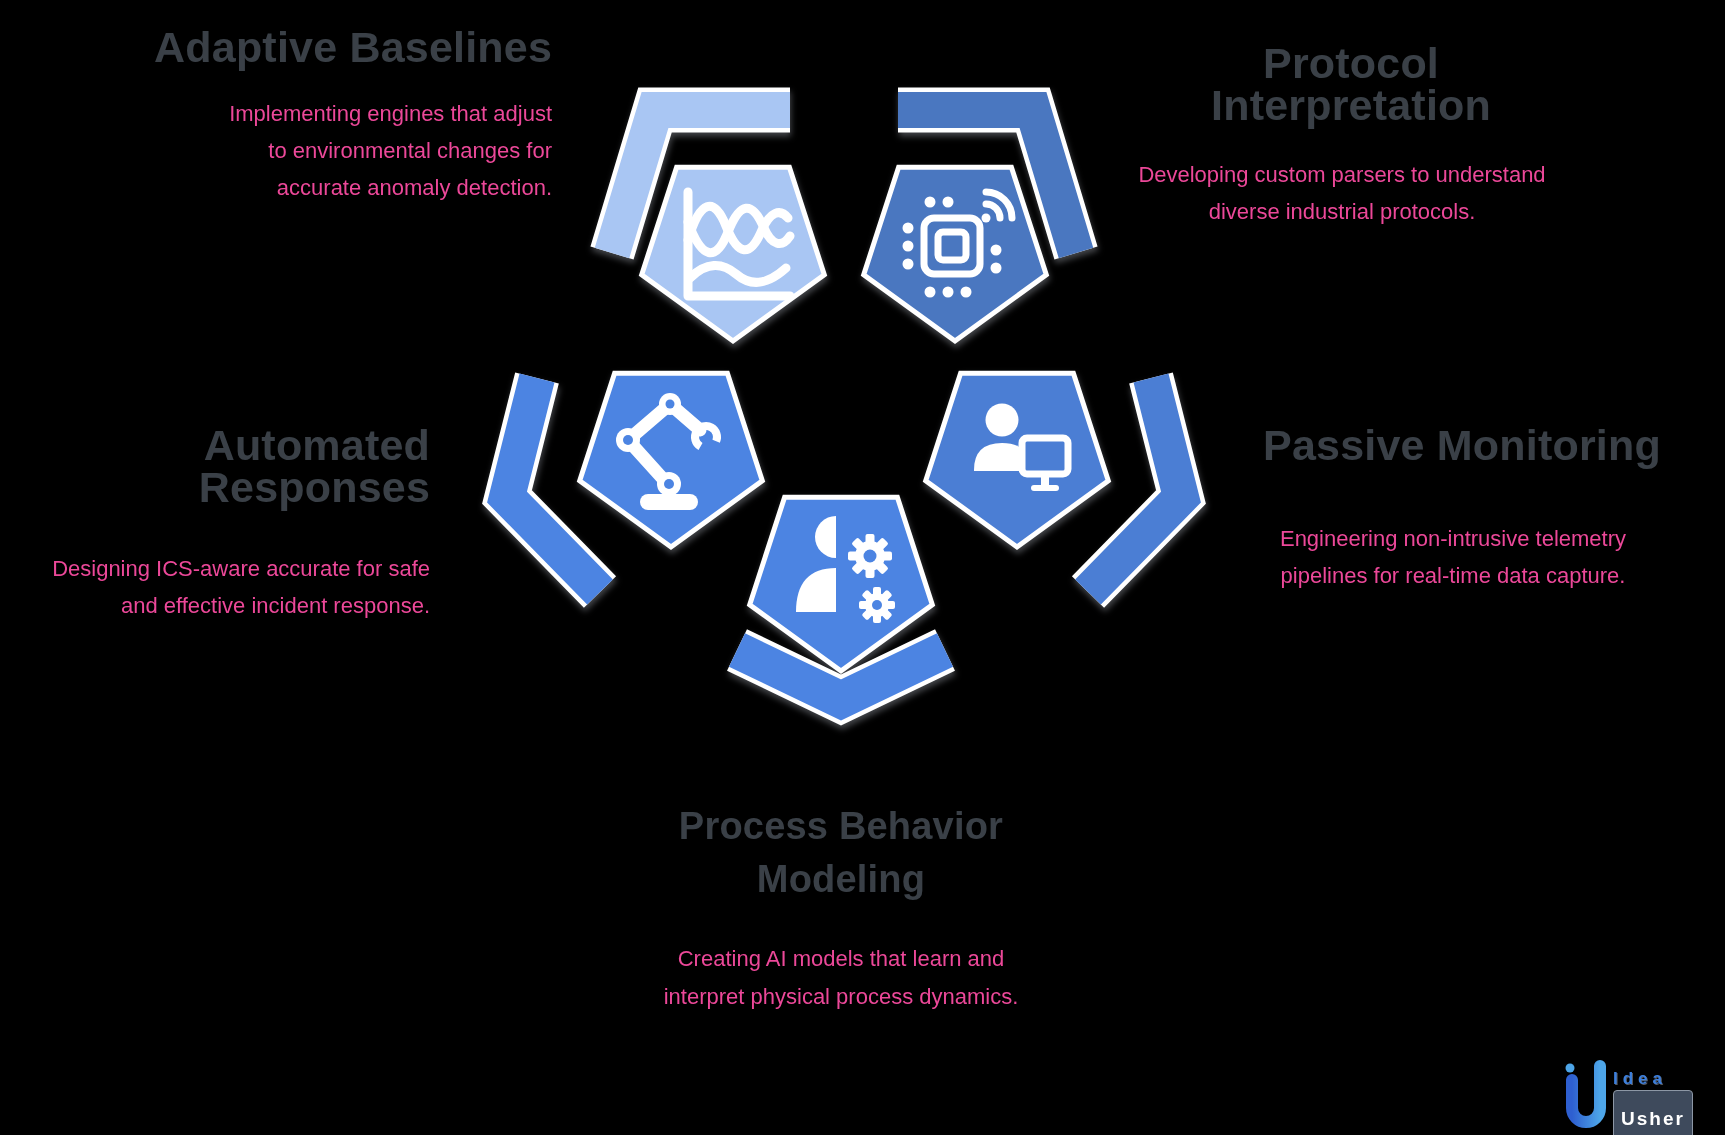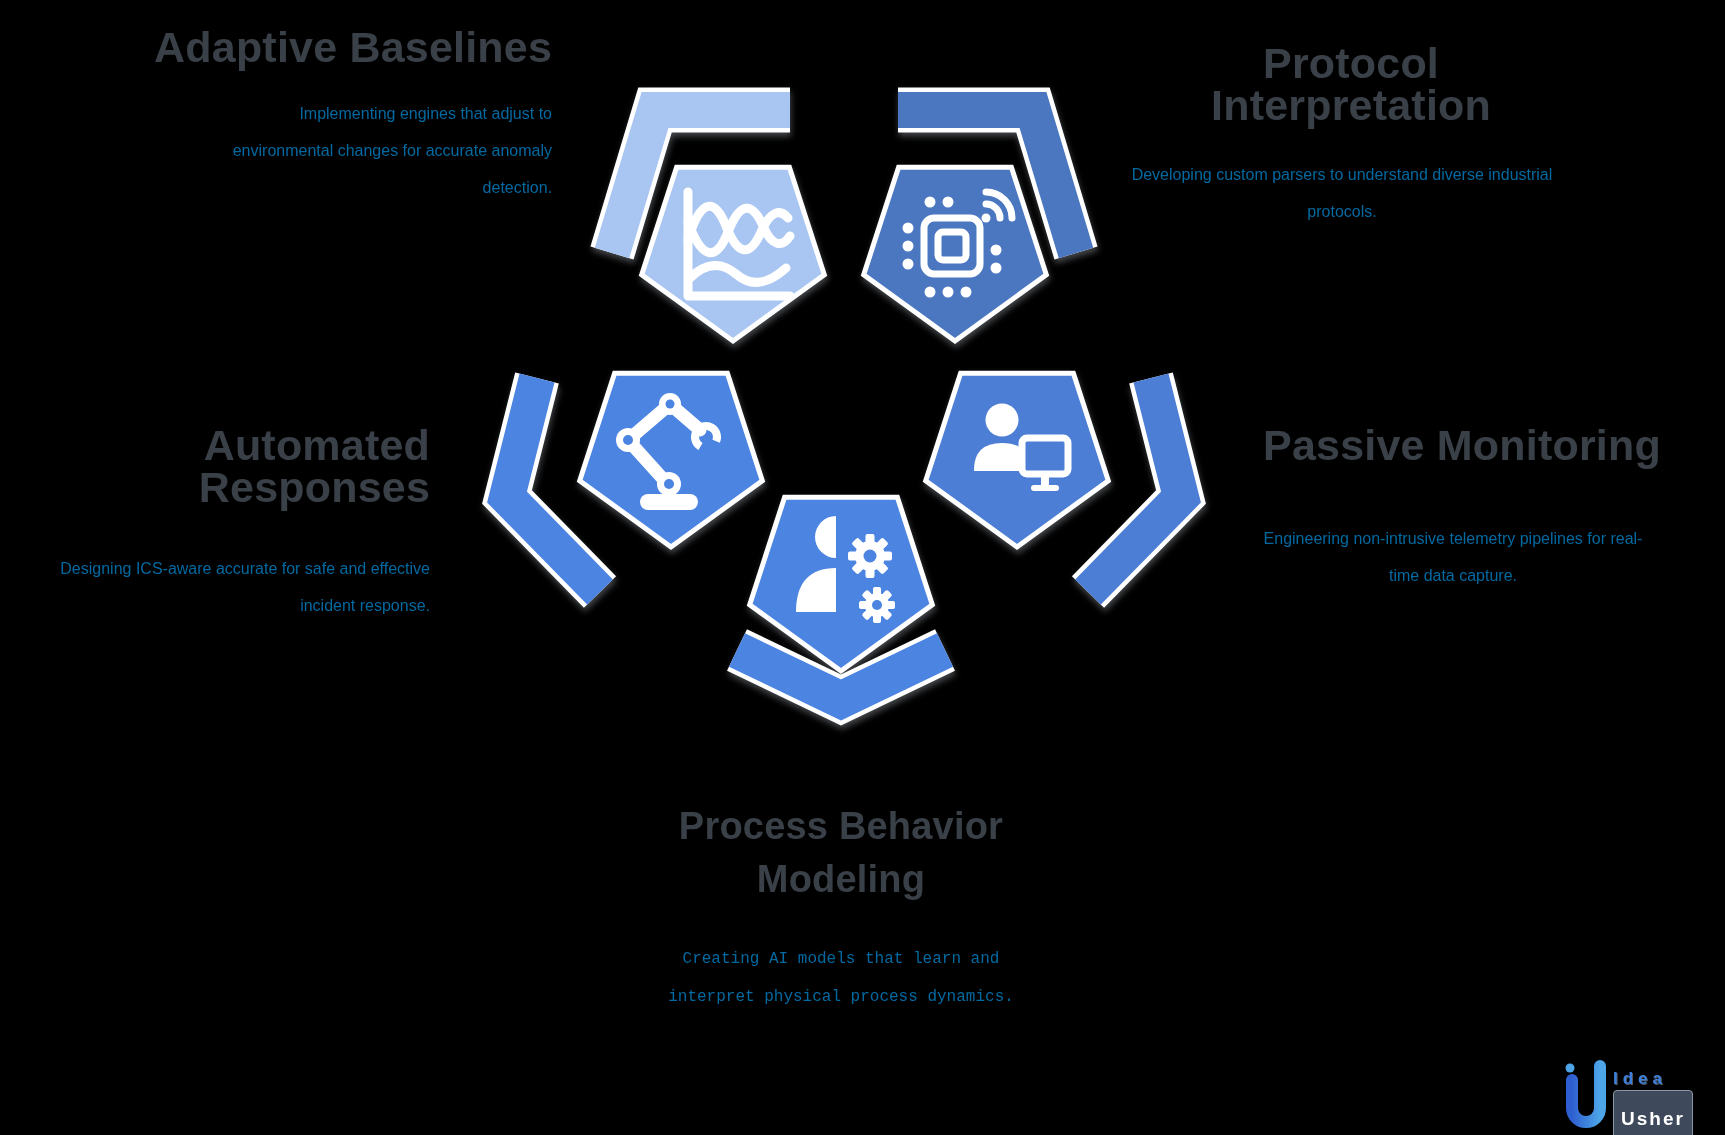--- a/index.html
+++ b/index.html
@@ -5,33 +5,33 @@
   html,body{margin:0;padding:0;background:#000;}
   .canvas{
     position:relative;width:1725px;height:1135px;background:#000;overflow:hidden;
     font-family:"Liberation Sans",sans-serif;
   }
   .feature{position:absolute;}
   .feature h2{
     margin:0;font-size:43px;font-weight:bold;color:#3a4047;letter-spacing:.2px;line-height:42px;
   }
   .feature p{
-    margin:0;font-size:16px;color:#0369a1;line-height:37px;font-weight:500;
+    margin:0;font-size:22px;color:#ec4899;line-height:37px;font-weight:500;
   }
   .f-tl{left:120px;top:26px;width:432px;text-align:right;}
   .f-tl p{margin-top:27px;max-width:332px;margin-left:auto;}
   .f-tr{left:1131px;top:26px;width:440px;text-align:center;margin-top:16px;}
   .f-tr p{margin-top:30px;max-width:422px;}
   .f-ml{left:10px;top:424px;width:420px;text-align:right;}
   .f-ml p{margin-top:42px;max-width:378px;margin-left:auto;}
   .f-mr{left:1252px;top:424px;width:420px;text-align:center;}
   .f-mr p{margin-top:54px;max-width:402px;}
   .f-bc{left:591px;top:792px;width:500px;text-align:center;}
   .f-bc h2{font-size:38px;line-height:53px;max-width:420px;margin:8px auto;}
-  .f-bc p{margin:34px auto 0;max-width:372px;line-height:38px;font-family:Liberation Mono, monospace;}
+  .f-bc p{margin:34px auto 0;max-width:372px;line-height:38px;}
   .diagram{position:absolute;left:0;top:0;filter:drop-shadow(1px 4px 3px rgba(150,155,165,.45));}
   
   .logo{position:absolute;left:1563px;top:1060px;width:162px;height:75px;display:flex;align-items:flex-start;}
   .logo-mark{flex:0 0 auto;}
   .logo-text{margin-left:4px;display:flex;flex-direction:column;align-items:flex-start;}
   .logo-idea{
     color:#3c7fdd;font-weight:bold;font-size:17px;letter-spacing:5px;line-height:18px;margin-top:10px;
     text-shadow:1px 1px 0 #555a63;
   }
   .logo-usher{

